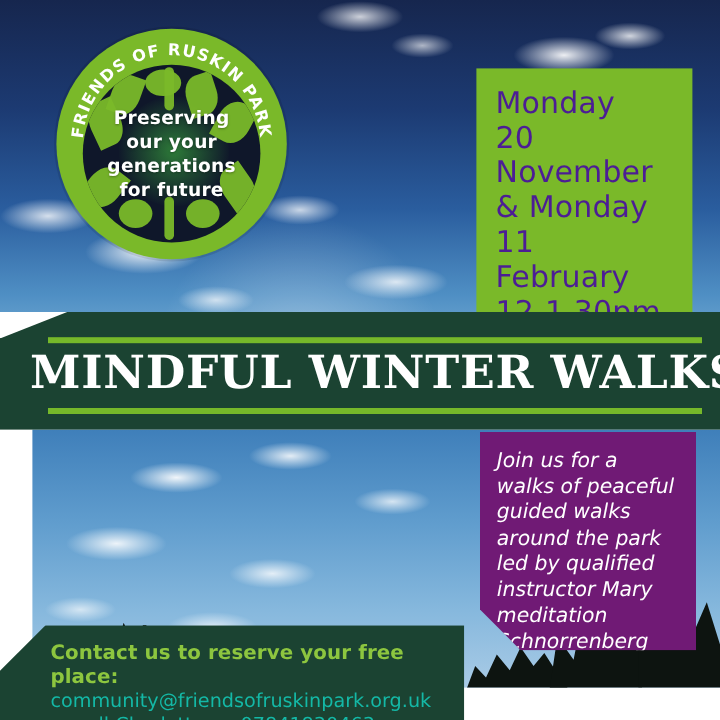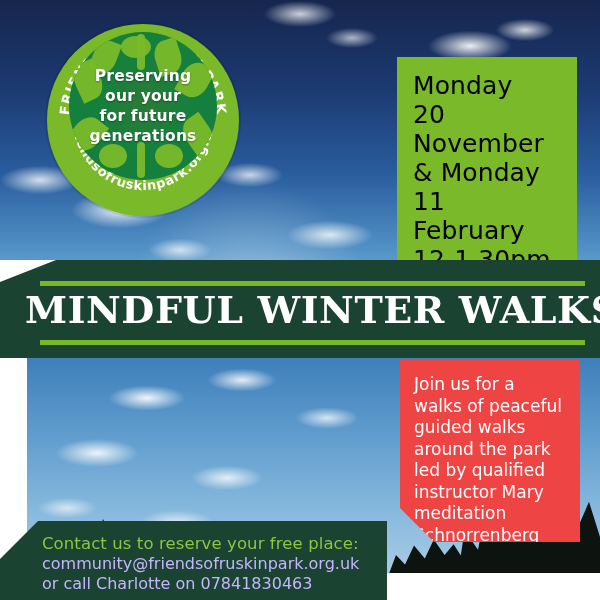--- a/index.html
+++ b/index.html
@@ -43,64 +43,64 @@
       clip-path:polygon(0% 100%,6% 54%,16% 70%,22% 30%,33% 58%,40% 18%,50% 50%,58% 26%,66% 62%,76% 38%,86% 68%,96% 52%,100% 100%);}
   .t2{left:430px;bottom:-8px;width:150px;height:120px;
       clip-path:polygon(0% 100%,5% 58%,14% 74%,20% 36%,29% 62%,36% 22%,45% 54%,54% 14%,62% 48%,70% 26%,79% 60%,88% 34%,96% 66%,100% 100%);}
   .t3{left:360px;bottom:-6px;width:90px;height:60px;
       clip-path:polygon(0% 100%,10% 60%,20% 76%,30% 44%,42% 66%,52% 34%,64% 60%,74% 42%,86% 70%,100% 100%);}
   .trunkline{position:absolute;bottom:0;width:3px;background:#0d1410;}
 
   
   .logo{position:absolute;left:47px;top:24px;width:192px;height:192px;border-radius:50%;
         background:#7ab929;box-shadow:0 0 0 2px rgba(0,0,0,.10);}
-  .logo-inner{position:absolute;left:22px;top:8px;width:148px;height:148px;border-radius:50%;
-        background:#15803d;overflow:hidden;}
+  .logo-inner{position:absolute;left:22px;top:30px;width:148px;height:148px;border-radius:50%;
+        background:#0f172a;overflow:hidden;}
   .leaf{position:absolute;background:#7ab929;opacity:.95;}
   .leaf-o{border-radius:50% 0 50% 0;}
   .leaf-r{border-radius:50%;}
   .logo-glow{position:absolute;left:30px;top:26px;width:92px;height:92px;border-radius:50%;
         background:radial-gradient(circle,#2d7a38 0%,rgba(45,122,56,0) 72%);}
   .logo-center{position:absolute;left:0;top:34px;width:148px;text-align:center;
         color:#ffffff;font-weight:bold;font-size:15.5px;line-height:20px;
         letter-spacing:.2px;z-index:5;text-shadow:0 1px 2px rgba(0,0,0,.35);}
   .ring-text{position:absolute;left:0;top:0;width:192px;height:192px;}
   .ring-text text{fill:#ffffff;font-family:"DejaVu Sans","Liberation Sans",sans-serif;
         font-weight:bold;font-size:13.5px;letter-spacing:1.1px;}
   .ring-text text.lower{font-size:13px;letter-spacing:.6px;}
 
   
   .date-panel{position:absolute;left:397px;top:57px;width:180px;height:205px;
       background:#7ab929;padding:14px 16px 0 16px;box-sizing:border-box;}
-  .date-main{color:#000000;font-size:25px;line-height:29px;font-weight:normal;letter-spacing:.1px;}
+  .date-main{color:#4c1d95;font-size:25px;line-height:29px;font-weight:normal;letter-spacing:.1px;}
   .date-meet{color:#ffffff;font-size:15px;line-height:18px;margin-top:12px;}
 
   
   .banner{position:absolute;left:0;top:260px;width:600px;height:98px;background:#1b4332;}
   .banner-notch{position:absolute;left:0;top:260px;width:56px;height:22px;background:#ffffff;
       clip-path:polygon(0 0,100% 0,0 100%);}
   .banner-rule{position:absolute;left:40px;width:545px;height:5px;background:#76b82a;}
   .rule-top{top:281px;}
   .rule-bottom{top:340px;}
   .banner-title{position:absolute;left:25px;top:286px;width:560px;
       color:#ffffff;font-family:"DejaVu Serif","Liberation Serif",serif;
       font-weight:bold;font-size:38px;line-height:48px;letter-spacing:.6px;white-space:nowrap;}
 
   
   .body-panel{position:absolute;left:400px;top:360px;width:180px;height:182px;
-      background:#ef4444;padding:14px 14px 0 14px;box-sizing:border-box;
-      clip-path:polygon(0 0,100% 0,100% 100%,34px 100%,0 calc(100% - 34px));}
+      background:#701a75;padding:14px 14px 0 14px;box-sizing:border-box;
+      clip-path:polygon(0 0,100% 0,100% 100%,34px 100%,0 calc(100% - 34px));font-style:italic;}
   .body-text{color:#ffffff;font-size:17px;line-height:21.5px;}
 
   
   .footer{position:absolute;left:0;top:521px;width:387px;height:79px;background:#1b4332;
       clip-path:polygon(38px 0,100% 0,100% 100%,0 100%,0 38px);
       padding:13px 0 0 42px;box-sizing:border-box;}
-  .footer-head{color:#8dc63f;font-weight:normal;font-size:16.5px;line-height:20px;letter-spacing:.1px;}
-  .footer-line{color:#c4b5fd;font-size:16px;line-height:20px;}
+  .footer-head{color:#8dc63f;font-weight:bold;font-size:16.5px;line-height:20px;letter-spacing:.1px;}
+  .footer-line{color:#14b8a6;font-size:16px;line-height:20px;}
 </style>
 </head>
 <body>
 
 <div id="poster">
 
   <div class="photo-top"></div>
 
   <div class="photo-bottom">
     <div class="tree-silhouette t1"></div>
@@ -133,22 +133,22 @@
       <div class="leaf leaf-o" style="left:112px;top:30px;width:28px;height:36px;transform:rotate(28deg);"></div>
       <div class="leaf leaf-o" style="left:4px;top:84px;width:28px;height:36px;transform:rotate(38deg);"></div>
       <div class="leaf leaf-o" style="left:116px;top:84px;width:26px;height:36px;transform:rotate(-35deg);"></div>
       <div class="leaf leaf-r" style="left:30px;top:112px;width:28px;height:24px;"></div>
       <div class="leaf leaf-r" style="left:86px;top:112px;width:28px;height:24px;"></div>
       <div class="leaf" style="left:68px;top:2px;width:8px;height:36px;border-radius:4px;"></div>
       <div class="leaf" style="left:68px;top:110px;width:8px;height:36px;border-radius:4px;"></div>
       <div class="logo-center">
         <div>Preserving</div>
         <div>our your</div>
+        <div>generations</div>
         <div>for future</div>
-        <div>generations</div>
       </div>
     </div>
   </div>
 
   <div class="date-panel">
     <div class="date-main">
       <div>Monday</div>
       <div>20 November</div>
       <div>&amp; Monday</div>
       <div>11 February</div>

